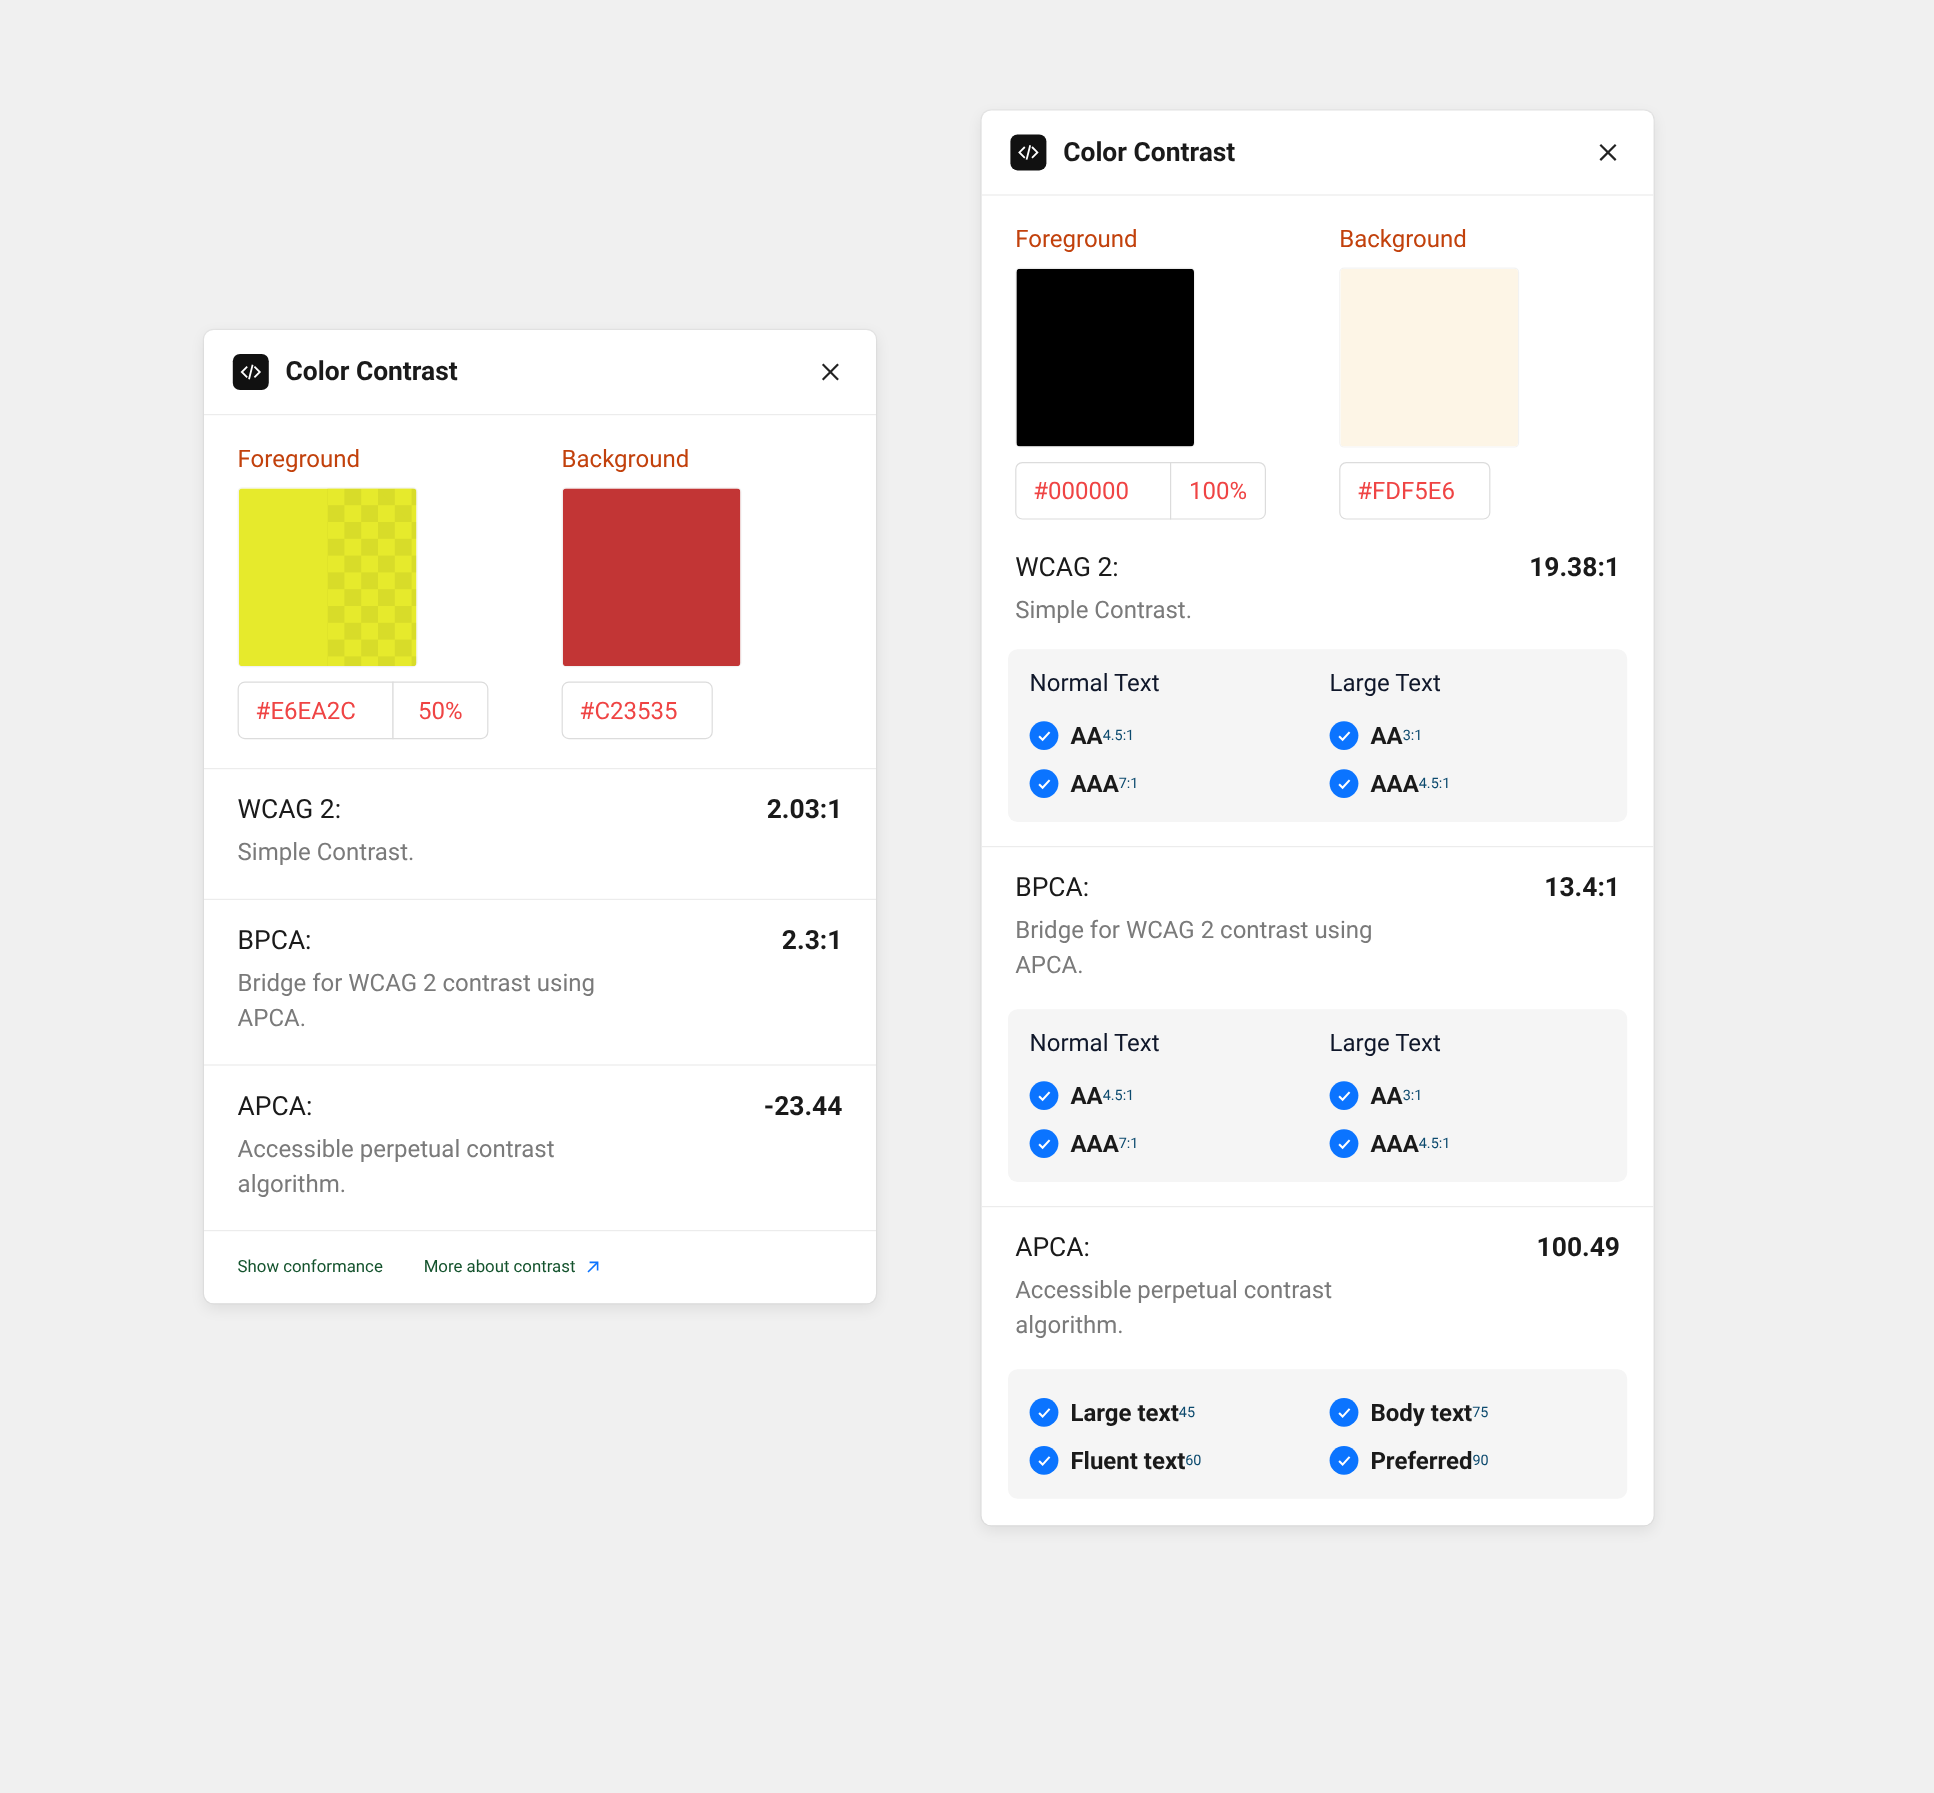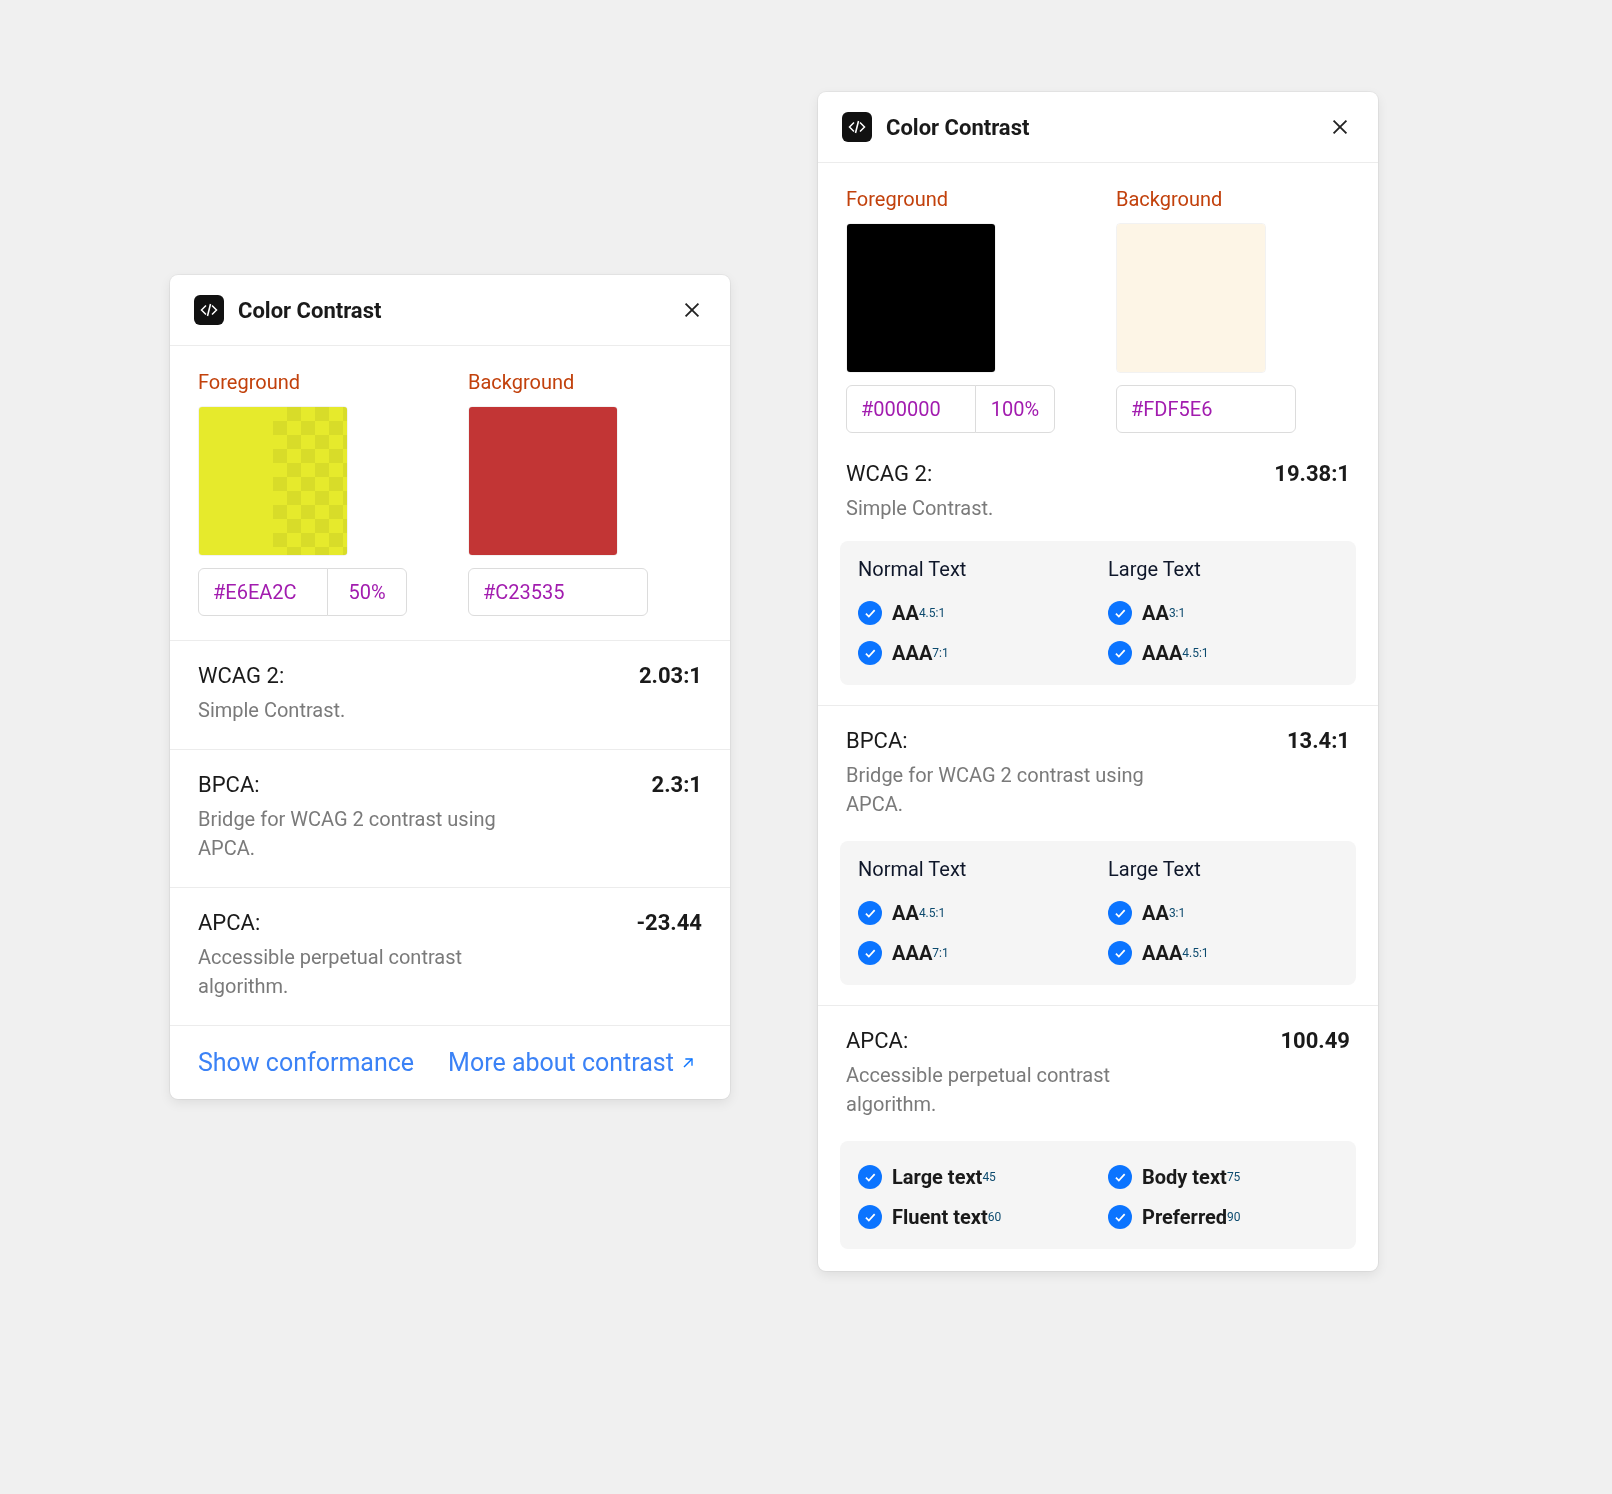--- a/index.html
+++ b/index.html
@@ -70,27 +70,27 @@
 
   .sw-inputs { display:flex; gap:0; }
   .inp {
     height: 48px;
     border: 1px solid #dcdcdc;
     border-radius: 6px;
     font-size: 20px;
     padding: 0 14px;
     display:flex; align-items:center;
     background:#fff;
-    color:#a21caf;
+    color:#ef4444;
   }
   .inp + .inp { margin-left: -1px; border-top-left-radius:0; border-bottom-left-radius:0; }
   .inp:first-child:not(:only-child){ border-top-right-radius:0; border-bottom-right-radius:0; }
   .hex { width: 130px; }
   .pct { width: 80px; justify-content:center; }
-  .hex-only { width: 180px; }
+  .hex-only { width: 126px; }
 
   .section {
     padding: 22px 28px 24px 28px;
     border-top: 1px solid #ececec;
   }
   .section:first-of-type { border-top: none; padding-top: 4px; }
   .metric-row { display:flex; justify-content:space-between; align-items:baseline; }
   .metric-name { font-size: 22px; font-weight: 400; }
   .metric-val  { font-size: 22px; font-weight: 700; }
   .metric-desc { color:#7a7a7a; font-size: 20px; margin-top: 8px; max-width: 330px; line-height: 1.45; }
@@ -117,21 +117,21 @@
   }
   .check svg { width:14px; height:14px; stroke:#fff; stroke-width:3; fill:none; }
   .conf-label { font-size:20px; font-weight:700; }
   .conf-val { color:#0c4a6e; font-size:12px; font-weight:400; }
 
   .footer {
     border-top:1px solid #ececec;
     padding: 22px 28px;
     display:flex; gap: 34px;
   }
-  .link { color:#3b82f6; font-size:25px; cursor:pointer; display:flex; align-items:center; gap:6px; }
+  .link { color:#14532d; font-size:14px; cursor:pointer; display:flex; align-items:center; gap:6px; }
   .link svg { width:16px; height:16px; stroke:#0b74ff; fill:none; stroke-width:2; }
 </style>
 </head>
 <body>
 
 <div class="panel panel-a">
   <div class="header">
     <div class="header-icon">
       <svg viewBox="0 0 24 24">
           <polyline points="16 18 22 12 16 6"></polyline>

